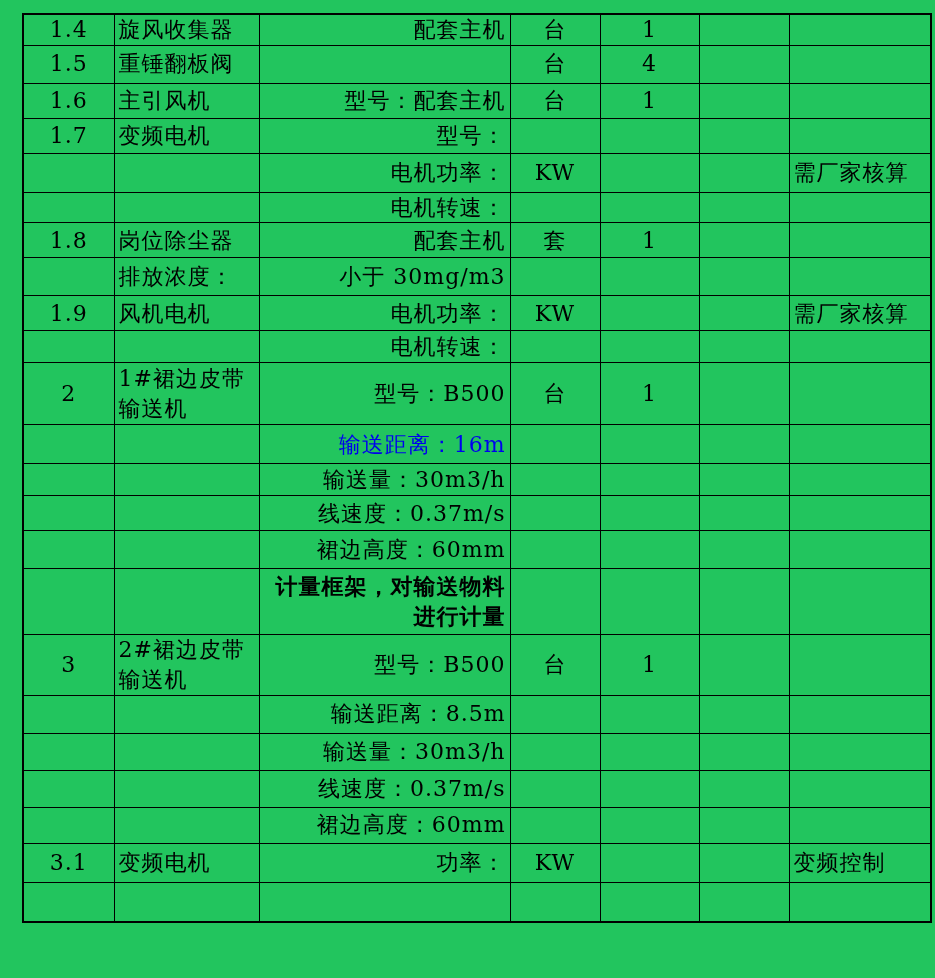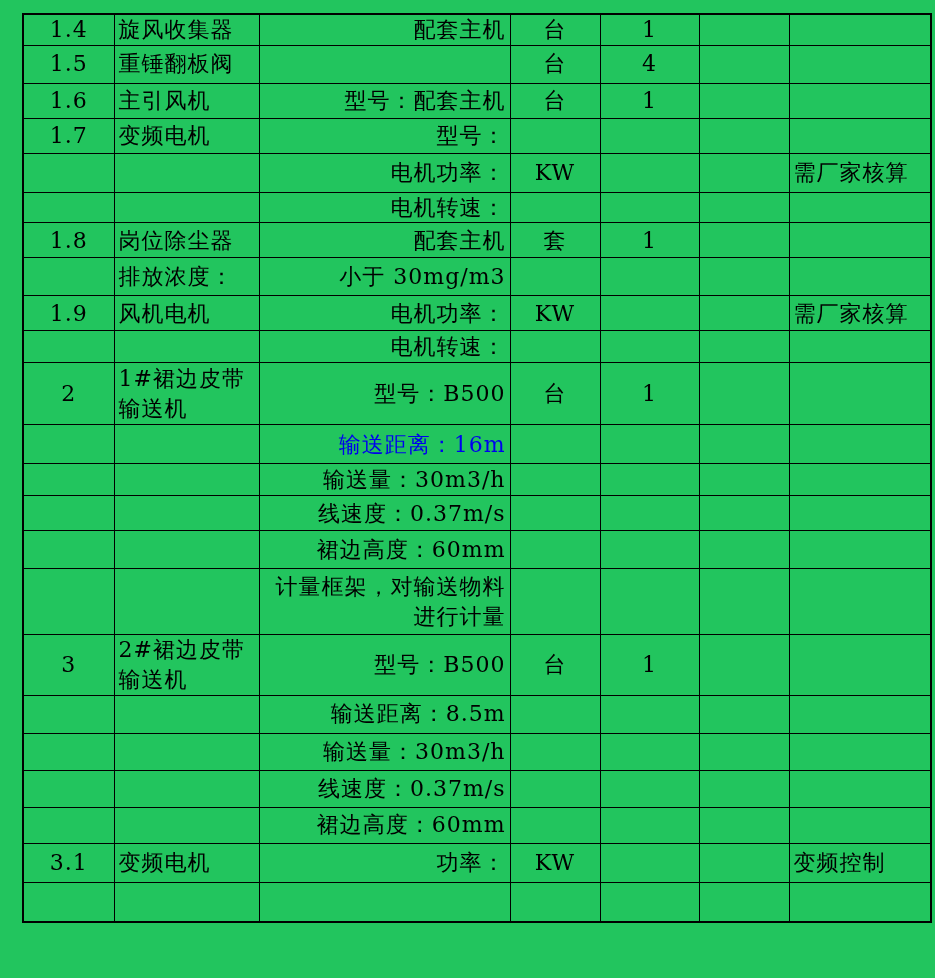--- a/index.html
+++ b/index.html
@@ -36,21 +36,21 @@
     word-break: break-all;
   }
   
   td.col0, td.col3, td.col4, td.col5 { text-align: center; }
   td.col1 { text-align: left; padding-left: 13px; padding-right: 4px; }
   td.col2 { text-align: right; padding-left: 9px;  padding-right: 4px; }
   td.col6 { text-align: left; padding-left: 8px;  padding-right: 4px; }
   
   td.accent { color: var(--accent-color, #0000EE); }
   td.bold {
-    font-weight: normal;
+    font-weight: bold;
     font-family: "DejaVu Sans", "Liberation Sans", sans-serif;
     font-size: 22px;
     margin-top: 15px;
   }
 </style>
 </head>
 <body>
 
 <div class="page">
   <table class="equip">

